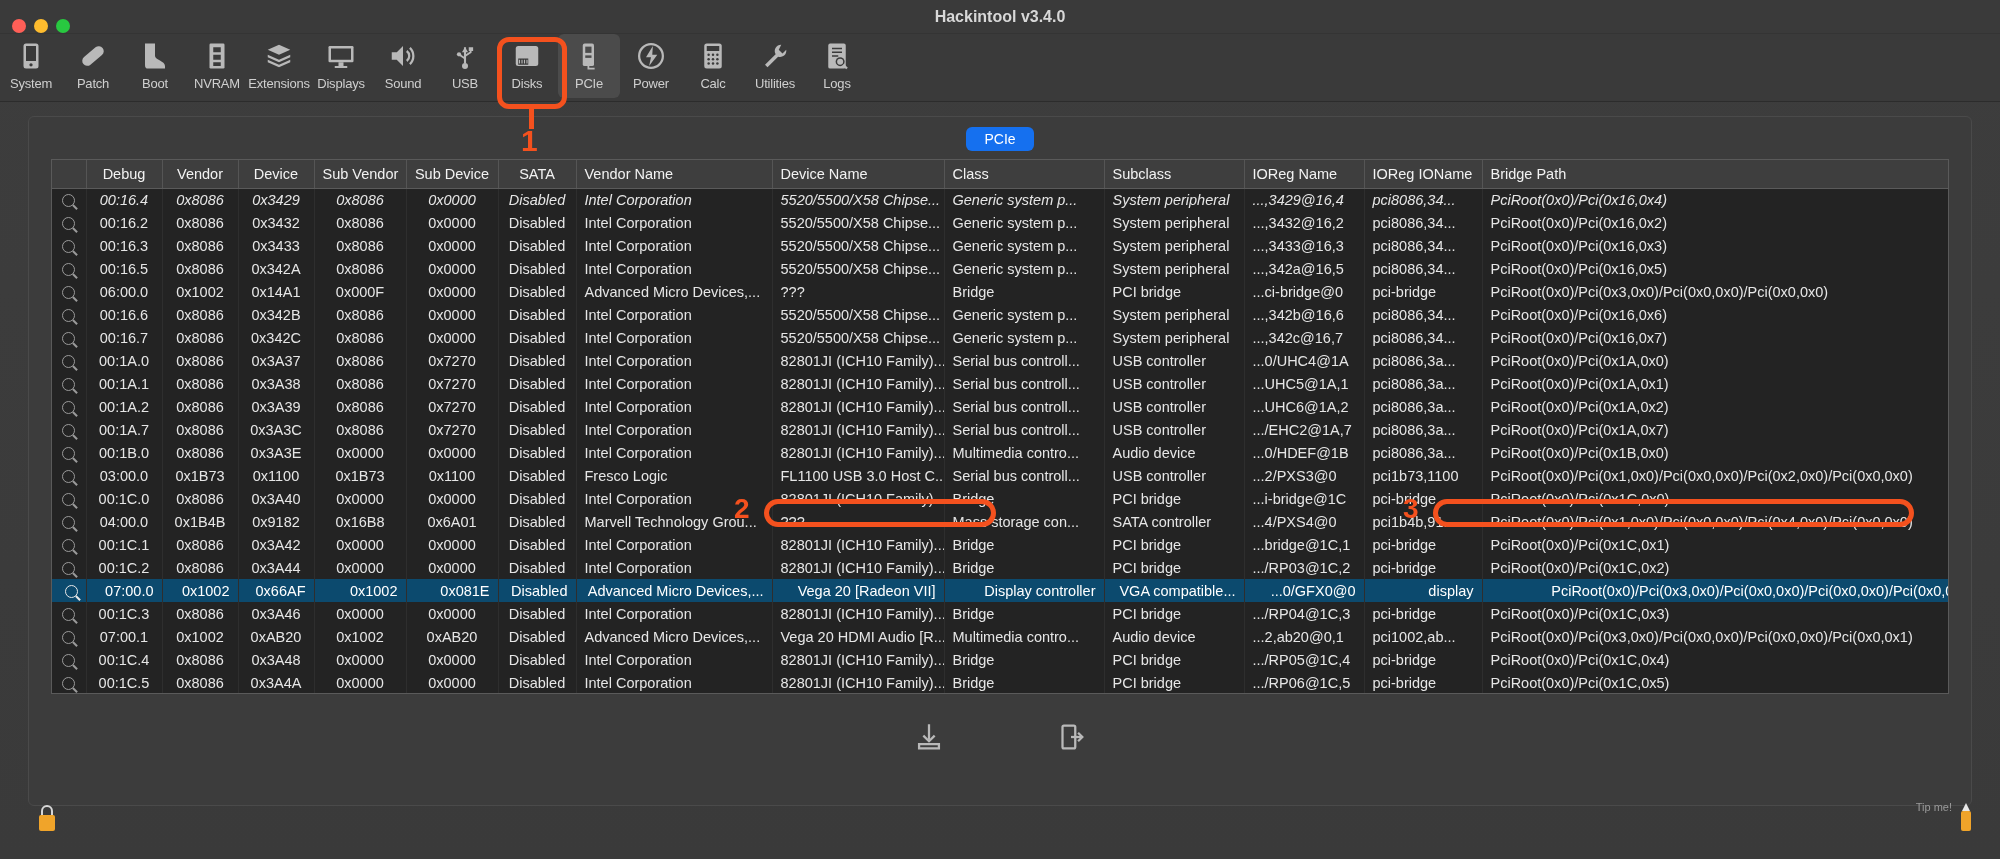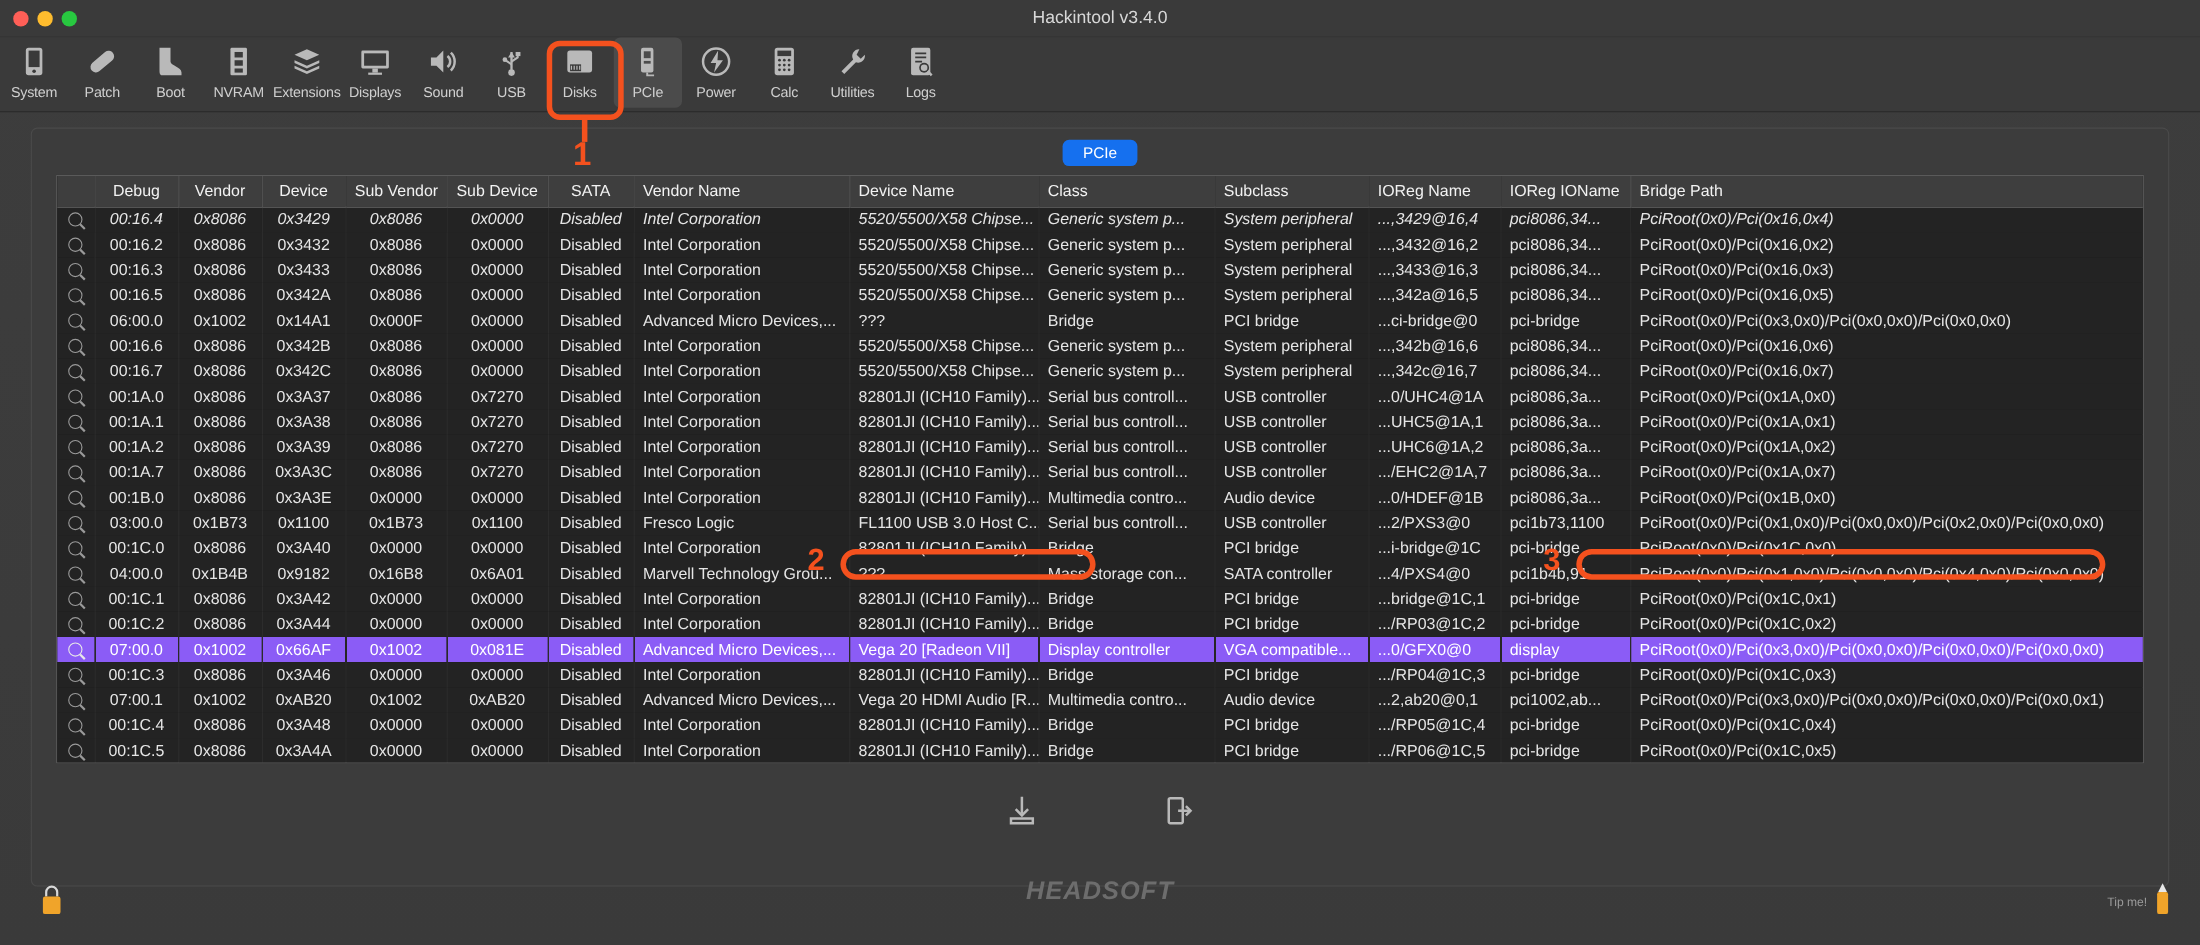--- a/index.html
+++ b/index.html
@@ -13,22 +13,23 @@
     position: relative;
     width: 2000px; height: 859px;
     background: linear-gradient(180deg, #3d3d3d 0%, #3a3a3a 100%);
   }
 
   
   .titlebar {
     position: relative;
     height: 34px;
     background: #3a3a3a;
-    display: flex; align-items: center;
+    display: flex; align-items: flex-end;
     border-bottom: 1px solid #343434;
+    font-weight: bold;
   }
   .traffic { display: flex; gap: 8px; margin-left: 12px; }
   .light { width: 14px; height: 14px; border-radius: 50%; }
   .light.red    { background: #ff5f57; }
   .light.yellow { background: #febc2e; }
   .light.green  { background: #28c840; }
   .win-title {
     position: absolute; left: 0; right: 0; top: 8px;
     text-align: center;
     color: #d8d8d8; font-size: 16px;
@@ -144,21 +145,21 @@
     height: 23px;
     padding: 0 8px;
     border-right: 1px solid #2e2e2e;
     white-space: nowrap;
     overflow: hidden;
     text-overflow: clip;
     cursor: default;
     background: #232323;
   }
   table.pci tbody td.c { text-align: center; }
-  table.pci tbody tr.sel td { background: #8b5cf6; color: #fff; }
+  table.pci tbody tr.sel td { background: #0c4a6e; color: #fff; text-align: right; }
   table.pci tbody tr:first-child td { position: relative; font-style: italic; }
 
   .mag {
     display: inline-block;
     width: 13px; height: 13px;
     border: 1.6px solid #9a9a9a;
     border-radius: 50%;
     position: relative;
     vertical-align: -2px;
   }
@@ -198,21 +199,21 @@
     text-align: center;
     color: #6d6d6d;
     font-size: 23px;
     font-weight: bold;
     font-style: italic;
     letter-spacing: 1px;
     font-family: "Liberation Sans", sans-serif;
   }
   .tipwrap {
     position: absolute; right: 24px; bottom: 24px;
-    display: flex; align-items: flex-end; gap: 4px;
+    display: flex; align-items: flex-start; gap: 4px;
   }
   .tiptext { color: #9a9a9a; font-size: 11px; margin-bottom: 8px; }
   .bulb { width: 20px; height: 34px; }
 </style>
 </head>
 <body>
 
 <div id="app">
 
   <div class="titlebar">
@@ -803,21 +804,20 @@
     </div>
   </div>
 
   <div class="footer">
     <div class="lock">
       <svg width="22" height="30" viewBox="0 0 22 30">
         <path d="M6 12 V8 a5 5 0 0 1 10 0 V12" fill="none" stroke="#d8d8d8" stroke-width="2"></path>
         <rect x="3" y="12" width="16" height="16" rx="2" fill="#f0a42a"></rect>
       </svg>
     </div>
-    <div class="brand">HEADSOFT</div>
     <div class="tipwrap">
       <div class="tiptext">Tip me!</div>
       <div class="bulb">
         <svg width="20" height="34" viewBox="0 0 20 34">
           <path d="M10 2 L14 10 H6 Z" fill="#e8e8e8"></path>
           <rect x="5" y="10" width="10" height="20" rx="2" fill="#f0a42a"></rect>
         </svg>
       </div>
     </div>
   </div>

